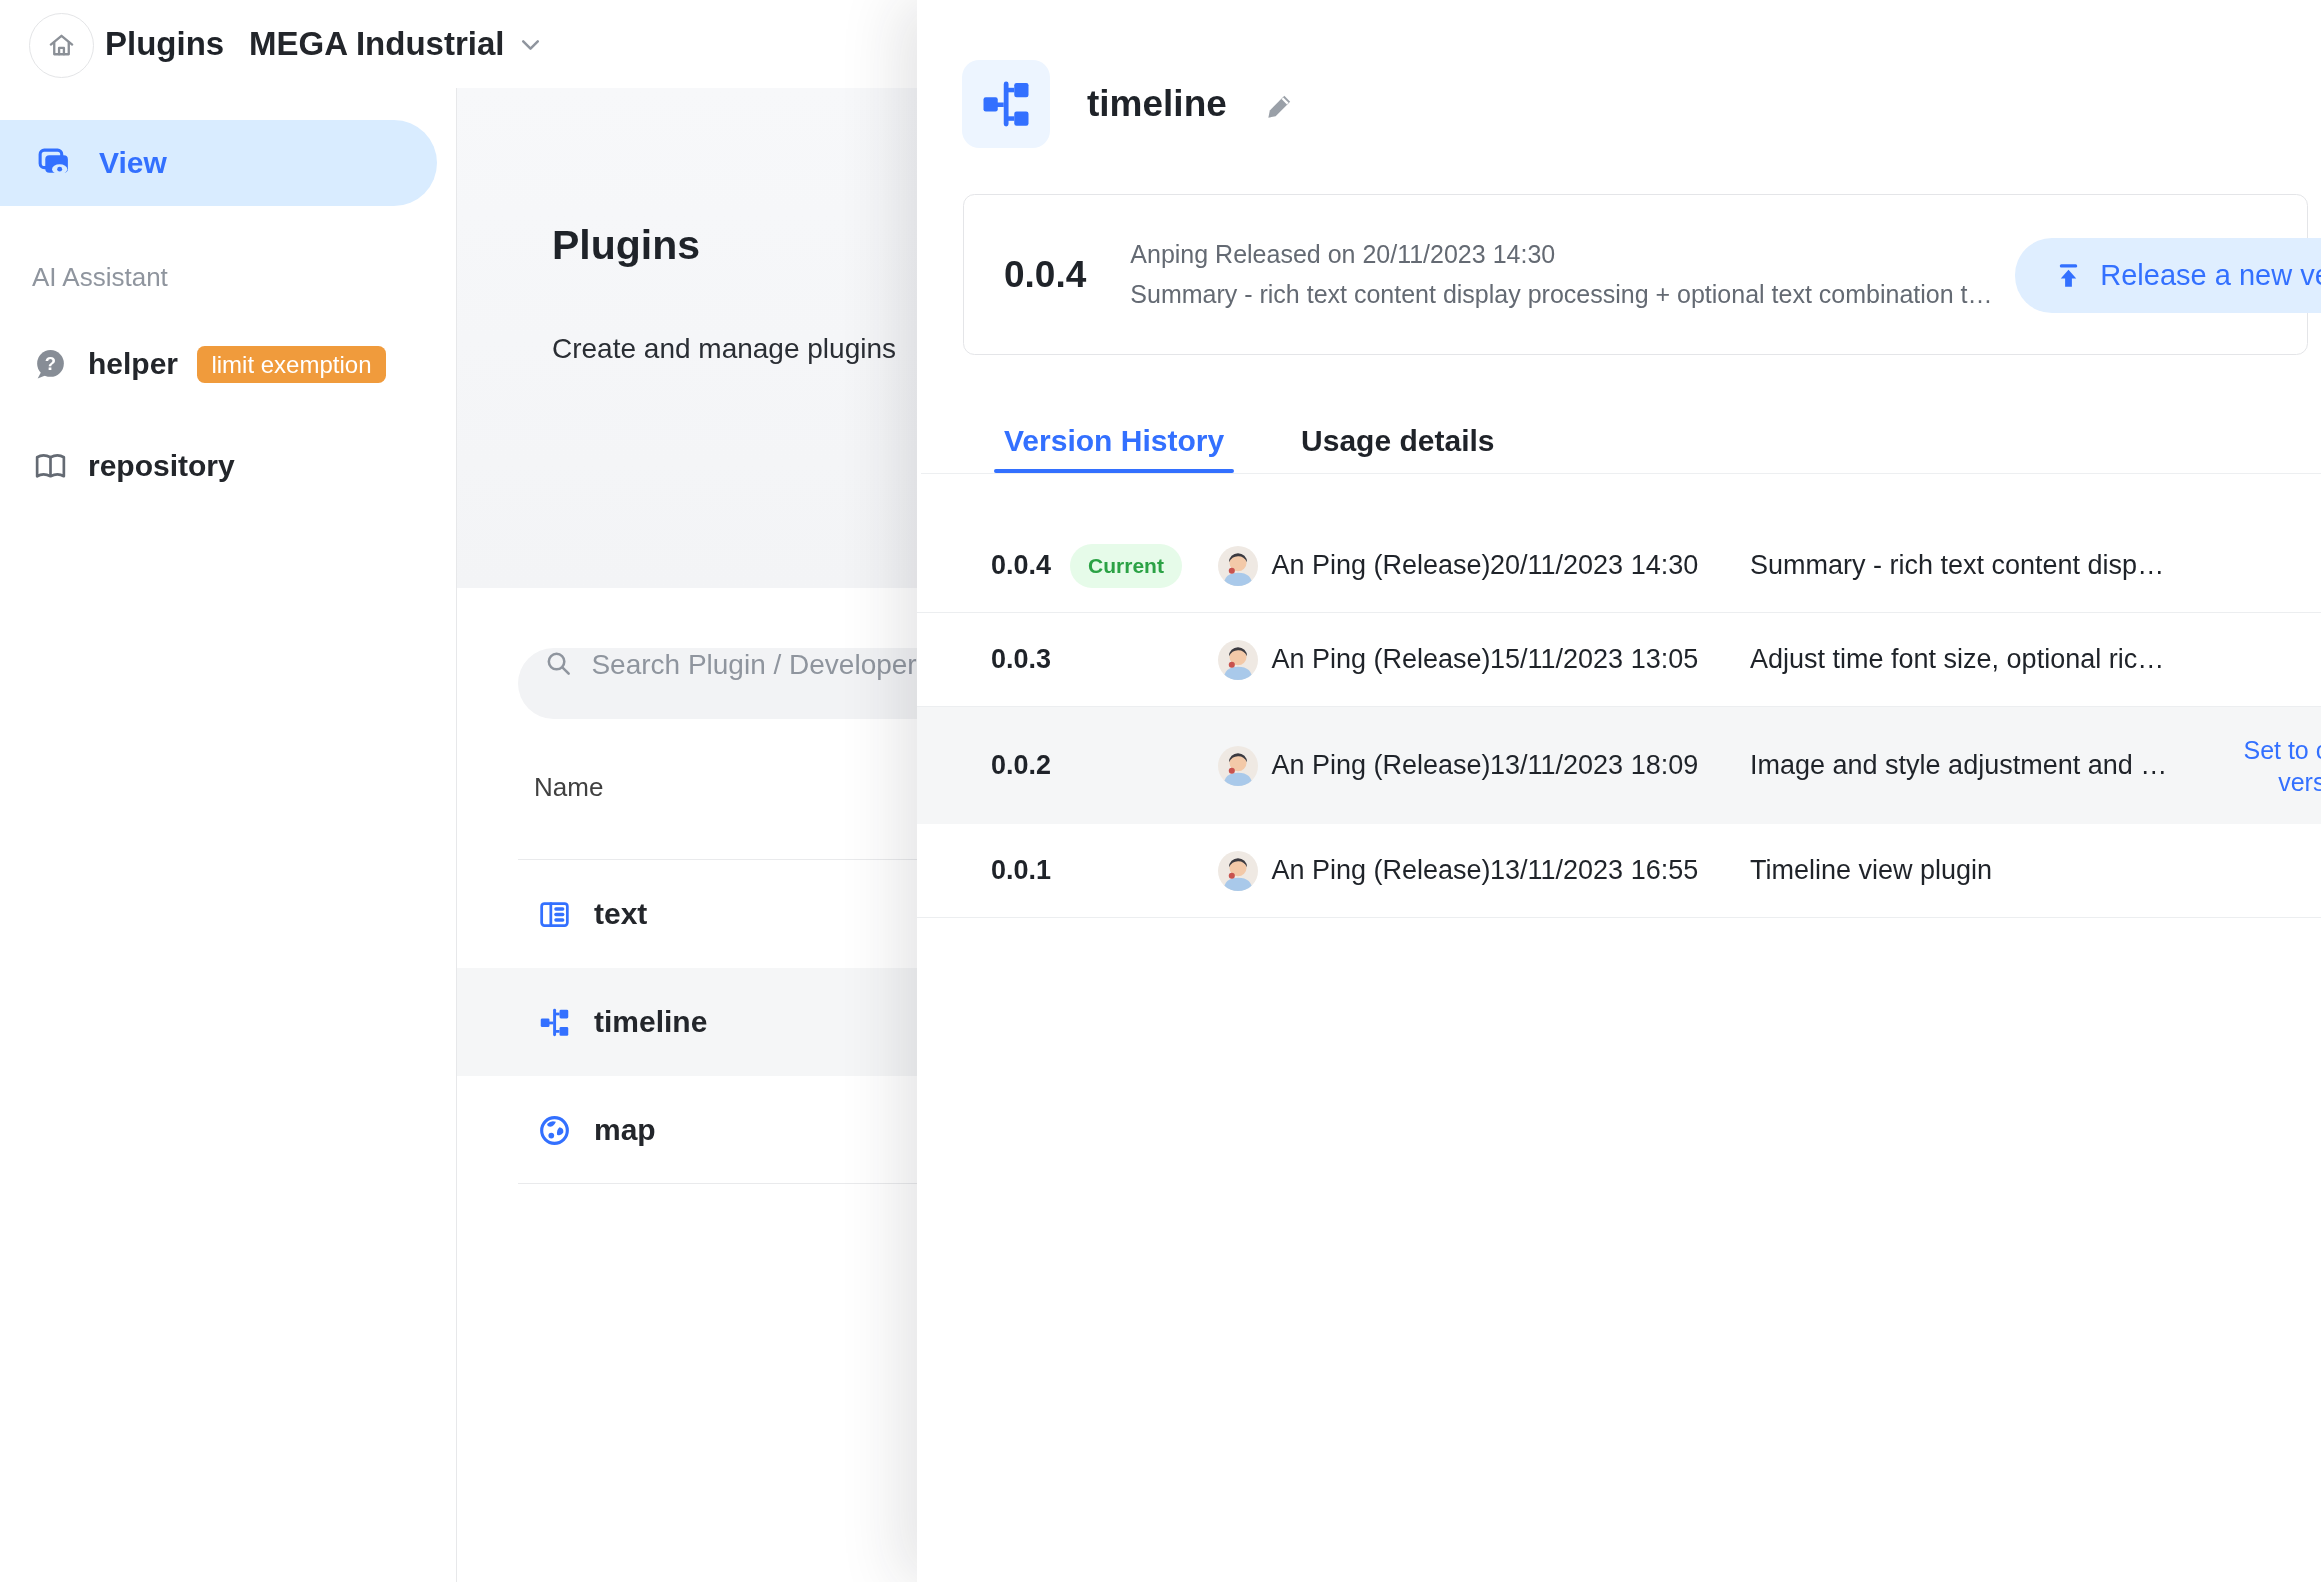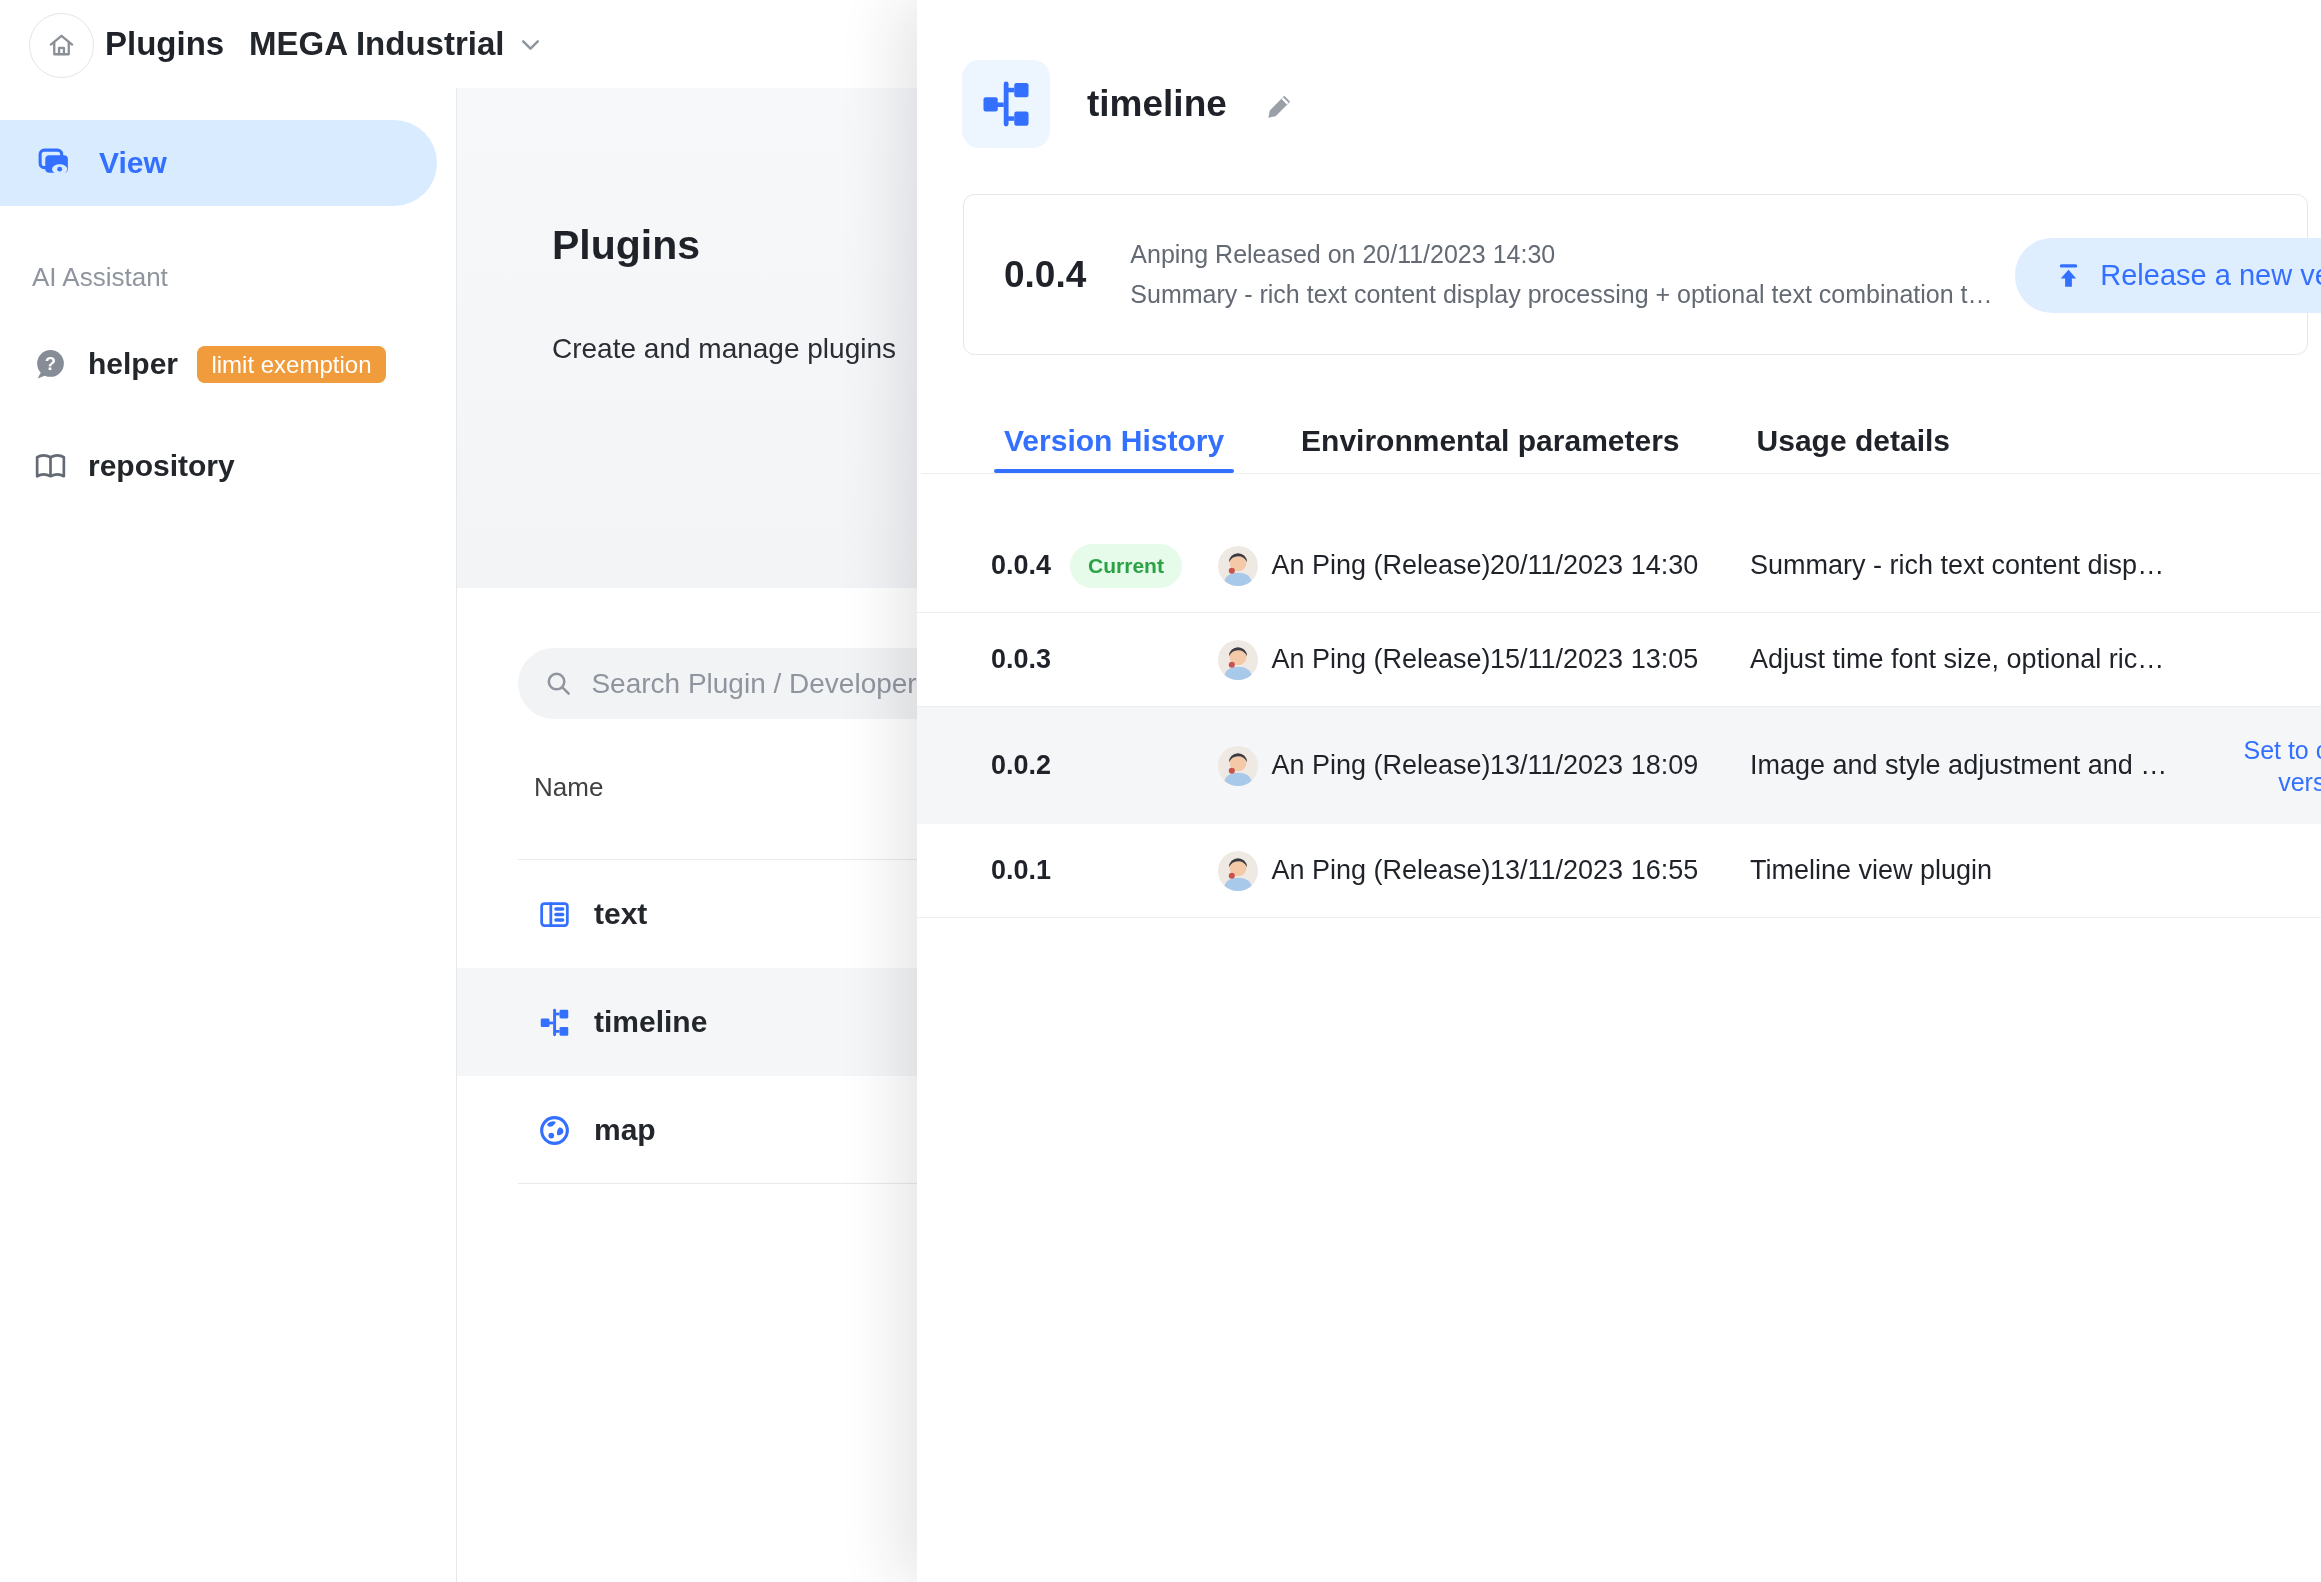--- a/index.html
+++ b/index.html
@@ -26,21 +26,21 @@
   .side-item{display:flex;align-items:center;gap:19px;padding:0 0 0 32px;height:56px;margin-bottom:46px;}
   .side-item .lbl{font-size:30px;font-weight:bold;color:#23262b;}
   .badge-orange{background:#f09b3c;color:#fff;font-size:24px;line-height:37px;padding:0 14.4px;border-radius:7.7px;white-space:nowrap;}
 
   
   .main{position:absolute;left:457px;top:88px;width:1864px;height:1494px;background:#fff;overflow:hidden;}
   .banner{position:absolute;left:0;top:0;width:100%;height:500px;background:linear-gradient(180deg,#f7f8fa 0%,#f3f4f6 100%);}
   .main-title{position:absolute;left:95px;top:134px;font-size:41px;font-weight:bold;}
   .main-sub{position:absolute;left:95px;top:245px;font-size:28px;color:#2a2e34;white-space:nowrap;}
   .search{position:absolute;left:61px;top:560px;width:538px;height:71px;border-radius:36px;background:#f2f3f5;
-          display:flex;align-items:center;padding:0 9.6px 0 25px;box-sizing:border-box;gap:15.4px;}
+          display:flex;align-items:flex-start;padding:0 9.6px 0 25px;box-sizing:border-box;gap:15.4px;}
   .search input{border:none;outline:none;background:transparent;font-size:28px;color:#1f2329;width:100%;
                 font-family:"Liberation Sans","DejaVu Sans",sans-serif;}
   .search input::placeholder{color:#8f959e;}
   .name-label{position:absolute;left:77px;top:684px;font-size:26px;color:#404040;}
   .hr1{position:absolute;left:61px;top:771px;right:0;height:1px;background:#e9eaec;}
   .plist{position:absolute;left:0;top:772px;width:100%;}
   .prow{height:108px;display:flex;align-items:center;gap:23px;padding-left:81px;}
   .prow.selected{background:#f5f6f7;}
   .prow .lbl{font-size:30px;font-weight:bold;color:#23262b;}
   .hr2{position:absolute;left:61px;top:1095px;right:0;height:1px;background:#e9eaec;}
@@ -258,21 +258,20 @@
           <path d="M16 10 L24 19 H19.5 V27.5 H12.5 V19 H8 Z"></path>
         </svg>
       </span>
       <span>Release a new version</span>
     </div>
 
     <div class="tabs">
 
         <div class="tab active">Version History</div>
 
-        <div class="tab">Environmental parameters</div>
 
         <div class="tab">Usage details</div>
 
     </div>
 
     <div class="vtable">
 
         <div class="trow">
           <div class="c-edit">
             <span class="ver">0.0.4</span>

